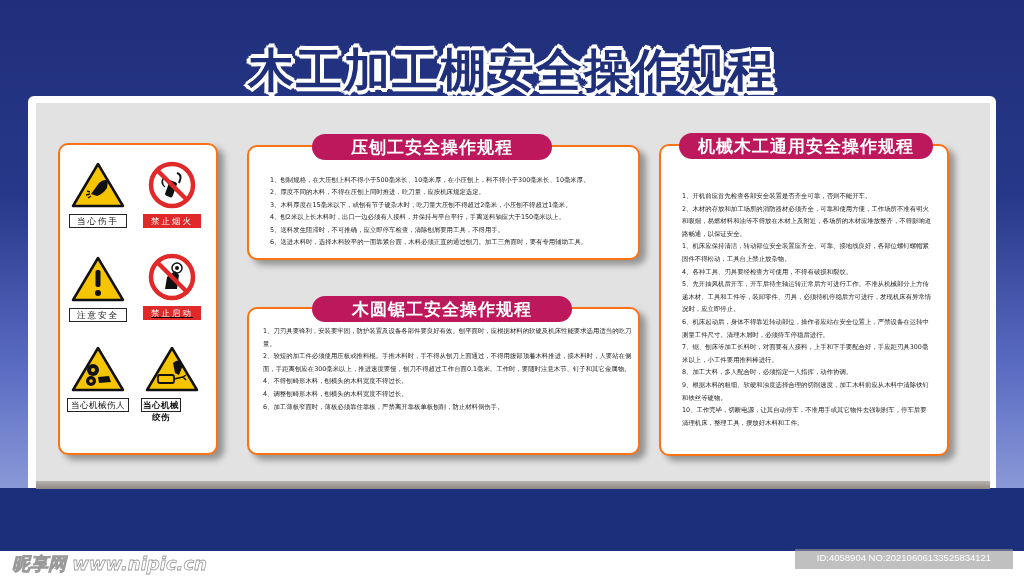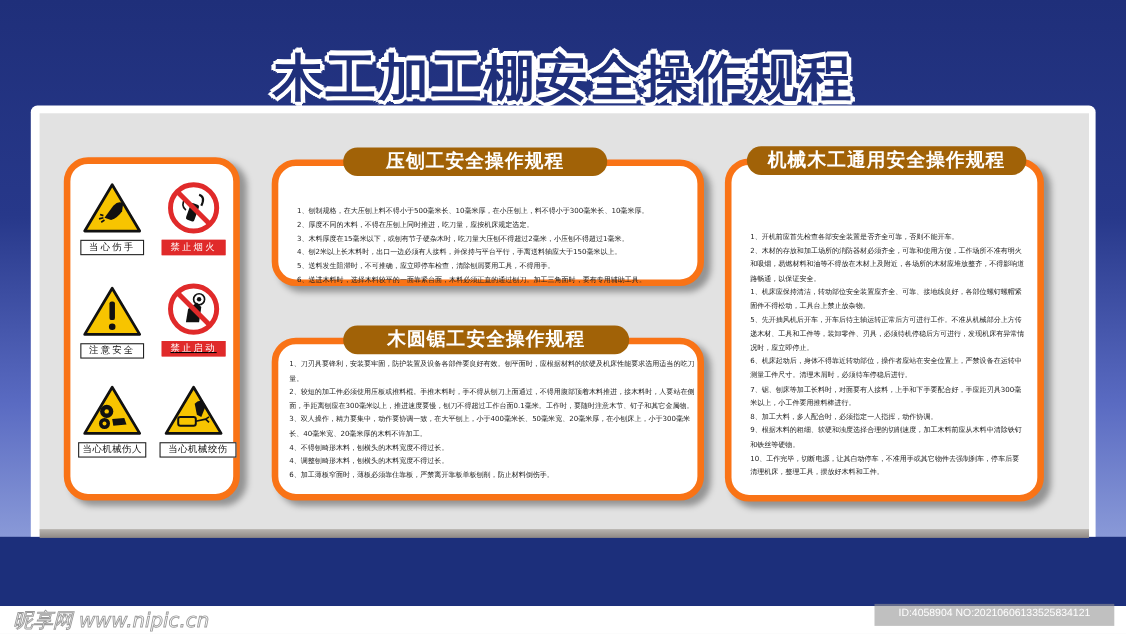--- a/index.html
+++ b/index.html
@@ -35,54 +35,54 @@
     position: absolute; left: 36px; top: 103px; width: 954px; height: 380px;
     background: #e2e2e2;
   }
   .board-shadow {
     position: absolute; left: 36px; top: 481px; width: 954px; height: 8px;
     background: linear-gradient(180deg, #b8b4b0, #8e8884);
   }
 
   .panel {
     position: absolute; background: #ffffff;
-    border: 6px solid #f97316; border-radius: 22px;
+    border: 2px solid #f97316; border-radius: 10px;
     box-shadow: 6px 5px 6px rgba(0,0,0,0.35);
   }
   .panel-signs { left: 58px; top: 143px; width: 160px; height: 312px; }
   .panel-a { left: 247px; top: 145px; width: 393px; height: 115px; }
   .panel-b { left: 247px; top: 307px; width: 393px; height: 148px; }
   .panel-c { left: 659px; top: 144px; width: 290px; height: 312px; }
 
   .panel-header {
-    position: absolute; background: #a16207; color: #ffffff;
+    position: absolute; background: #be185d; color: #ffffff;
     border-radius: 16px; font-weight: bold; text-align: center;
     font-size: 17px; height: 26px; line-height: 26px; letter-spacing: 1px;
   }
   .hdr-a { left: 312px; top: 134px; width: 240px; }
   .hdr-b { left: 312px; top: 296px; width: 260px; }
   .hdr-c { left: 679px; top: 133px; width: 254px; }
 
   .rules { position: absolute; font-size: 6.4px; line-height: 12.2px; color: #222; }
   .rules p { margin: 0; }
-  .rules-a { left: 270px; top: 186px; width: 360px; line-height: 12.4px; }
+  .rules-a { left: 270px; top: 174px; width: 360px; line-height: 12.4px; }
   .rules-b { left: 263px; top: 325px; width: 370px; line-height: 12.6px; }
-  .rules-c { left: 682px; top: 190px; width: 250px; line-height: 12.6px; margin-top: 19px; }
+  .rules-c { left: 682px; top: 190px; width: 250px; line-height: 12.6px; }
 
   .sign { position: absolute; width: 60px; text-align: center; }
   .sign svg { display: block; margin: 0 auto; }
   .sign-label {
     display: block; margin: 5px auto 0; width: 58px; height: 14px; line-height: 12px;
     font-size: 8.5px; letter-spacing: 2px; border: 1px solid #222;
   }
   .label-warn { background: #fff; color: #111; }
   .label-ban { background: #e02a2a; color: #fff; border-color: #e02a2a; }
 
   .watermark-left {
-    position: absolute; left: 12px; top: 552px; font-size: 18px; font-weight: normal; font-style: italic;
+    position: absolute; left: 12px; top: 552px; font-size: 18px; font-weight: bold; font-style: italic;
     color: #ffffff; -webkit-text-stroke: 0.8px #9a9a9a; letter-spacing: 0px;
   }
   .watermark-right {
     position: absolute; left: 795px; top: 549px; width: 218px; height: 20px;
     background: rgba(150,150,150,0.6); color: #ffffff; font-size: 9.5px; line-height: 18px;
     text-align: center; font-family: "Liberation Sans Narrow", "Liberation Sans", sans-serif;
   }
 </style>
 </head>
 <body>
@@ -151,52 +151,52 @@
     <span class="sign-label label-warn" style="width:62px; letter-spacing:0.5px; margin-left:-1px;">当心机械伤人</span>
   </div>
 
   <div class="sign" style="left:82px; top:200px;">
     <svg width="54" height="48" viewBox="0 0 54 48">
       <polygon points="27,3 52,45 2,45" fill="#f7c400" stroke="#111" stroke-width="2.5" stroke-linejoin="round"></polygon>
       <rect x="13" y="30" width="16" height="8" rx="2" fill="none" stroke="#111" stroke-width="1.8"></rect>
       <path d="M28,18 Q34,12 38,20 L34,30 L30,28 Z" fill="#111"></path>
       <path d="M29,34 L38,32 M38,32 l3,-2 M38,32 l3,3" stroke="#111" stroke-width="1.5"></path>
     </svg>
-    <span class="sign-label label-warn" style="width:70px; letter-spacing:0.5px; margin-left:-1px;">当心机械绞伤</span>
+    <span class="sign-label label-warn" style="width:40px; letter-spacing:0.5px; margin-left:-1px;font-weight:bold;">当心机械绞伤</span>
   </div>
 </div>
 
 <div class="panel panel-a"></div>
 <div class="panel-header hdr-a">压刨工安全操作规程</div>
 <div class="rules rules-a">
   <p>1、刨制规格，在大压刨上料不得小于500毫米长、10毫米厚，在小压刨上，料不得小于300毫米长、10毫米厚。</p>
   <p>2、厚度不同的木料，不得在压刨上同时推进，吃刀量，应按机床规定选定。</p>
   <p>3、木料厚度在15毫米以下，或刨有节子硬杂木时，吃刀量大压刨不得超过2毫米，小压刨不得超过1毫米。</p>
   <p>4、刨2米以上长木料时，出口一边必须有人接料，并保持与平台平行，手离送料轴应大于150毫米以上。</p>
   <p>5、送料发生阻滞时，不可推确，应立即停车检查，清除刨屑要用工具，不得用手。</p>
   <p>6、送进木料时，选择木料较平的一面靠紧台面，木料必须正直的通过刨刀。加工三角面时，要有专用辅助工具。</p>
 </div>
 
 <div class="panel panel-b"></div>
 <div class="panel-header hdr-b">木圆锯工安全操作规程</div>
 <div class="rules rules-b">
   <p>1、刀刃具要锋利，安装要牢固，防护装置及设备各部件要良好有效。刨平面时，应根据材料的软硬及机床性能要求选用适当的吃刀量。</p>
   <p>2、较短的加工件必须使用压板或推料棍。手推木料时，手不得从刨刀上面通过，不得用腹部顶着木料推进，接木料时，人要站在侧面，手距离刨应在300毫米以上，推进速度要慢，刨刀不得超过工作台面0.1毫米。工作时，要随时注意木节、钉子和其它金属物。</p>
-  <p>3、双人操作，精力要集中，动作要协调一致，在大平刨上，小于400毫米长、50毫米宽、20毫米厚，在小刨床上，小于300毫米长、40毫米宽、20毫米厚的木料不许加工。</p>
   <p>4、不得刨畸形木料，刨横头的木料宽度不得过长。</p>
   <p>4、调整刨畸形木料，刨横头的木料宽度不得过长。</p>
   <p>6、加工薄板窄面时，薄板必须靠住靠板，严禁离开靠板单板刨削，防止材料倒伤手。</p>
 </div>
 
 <div class="panel panel-c"></div>
 <div class="panel-header hdr-c">机械木工通用安全操作规程</div>
 <div class="rules rules-c">
   <p>1、开机前应首先检查各部安全装置是否齐全可靠，否则不能开车。</p>
   <p>2、木材的存放和加工场所的消防器材必须齐全，可靠和使用方便，工作场所不准有明火和吸烟，易燃材料和油等不得放在木材上及附近，各场所的木材应堆放整齐，不得影响道路畅通，以保证安全。</p>
   <p>1、机床应保持清洁，转动部位安全装置应齐全、可靠、接地线良好，各部位螺钉螺帽紧固件不得松动，工具台上禁止放杂物。</p>
+  <p>4、各种工具、刃具要经检查方可使用，不得有破损和裂纹。</p>
   <p>5、先开抽风机后开车，开车后待主轴运转正常后方可进行工作。不准从机械部分上方传递木材、工具和工件等，装卸零件、刃具，必须待机停稳后方可进行，发现机床有异常情况时，应立即停止。</p>
   <p>6、机床起动后，身体不得靠近转动部位，操作者应站在安全位置上，严禁设备在运转中测量工件尺寸。清理木屑时，必须待车停稳后进行。</p>
   <p>7、锯、刨床等加工长料时，对面要有人接料，上手和下手要配合好，手应距刃具300毫米以上，小工件要用推料棒进行。</p>
   <p>8、加工大料，多人配合时，必须指定一人指挥，动作协调。</p>
   <p>9、根据木料的粗细、软硬和浊度选择合理的切削速度，加工木料前应从木料中清除铁钉和铁丝等硬物。</p>
   <p>10、工作完毕，切断电源，让其自动停车，不准用手或其它物件去强制刹车，停车后要清理机床，整理工具，摆放好木料和工件。</p>
 </div>
 
 <div class="watermark-left">昵享网 www.nipic.cn</div>
 <div class="watermark-right">ID:4058904 NO:20210606133525834121</div>

